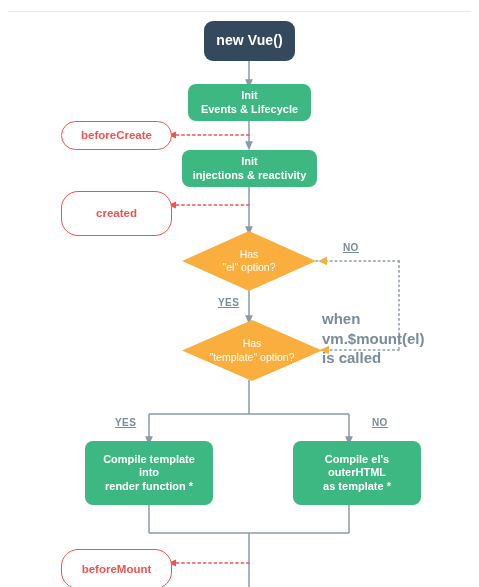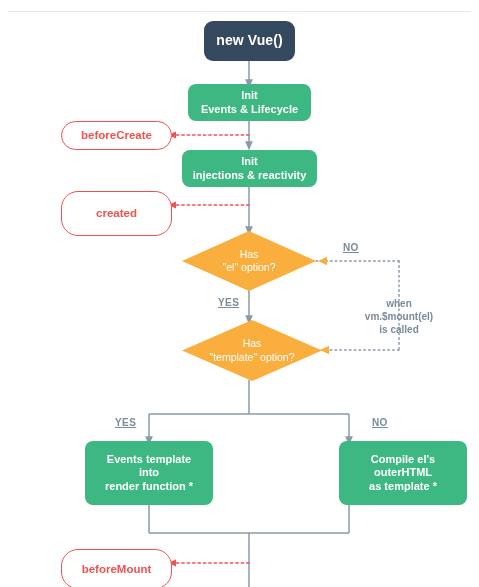--- a/index.html
+++ b/index.html
@@ -99,25 +99,25 @@
     color: #7a8b99;
     font-size: 10px;
     font-weight: bold;
     letter-spacing: .4px;
     text-decoration: underline;
   }
 
   .side-note {
     position: absolute;
     color: #7a8b99;
-    font-size: 10px;
-    font-weight: bold;
-    text-align: center;
+    font-size: 15px;
+    font-weight: bold;
     line-height: 1.3;
     white-space: pre-line;
+    margin-top: 12px;
   }
 </style>
 </head>
 <body>
 
 <div id="page">
 
   <div class="top-rule"></div>
 
   <svg id="wires" viewBox="0 0 479 587" width="479" height="587">
@@ -189,25 +189,25 @@
   </div>
 
   <div class="node-diamond" style="left:182px; top:320px; width:140px; height:61px;">
     <svg class="dshape" viewBox="0 0 140 61" preserveAspectRatio="none">
       <polygon points="70,0 140,30.5 70,61 0,30.5" fill="#f9ae3d"></polygon>
     </svg>
     <div class="dlabel">Has
 "template" option?</div>
   </div>
 
-  <div class="node node-green" style="left:85px; top:441px; width:128px; height:64px;">Events template
+  <div class="node node-green" style="left:85px; top:441px; width:128px; height:64px;">Compile template
 into
 render function *</div>
 
-  <div class="node node-green" style="left:293px; top:441px; width:128px; height:64px;margin-left:46px;">Compile el's
+  <div class="node node-green" style="left:293px; top:441px; width:128px; height:64px;">Compile el's
 outerHTML
 as template *</div>
 
   <div class="node node-hook" style="left:61px; top:121px; width:111px; height:29px;">beforeCreate</div>
 
   <div class="node node-hook" style="left:61px; top:191px; width:111px; height:45px;">created</div>
 
   <div class="node node-hook" style="left:61px; top:549px; width:111px; height:40px;">beforeMount</div>
 
   <div class="branch-label" style="left:343px; top:242px;">NO</div>

